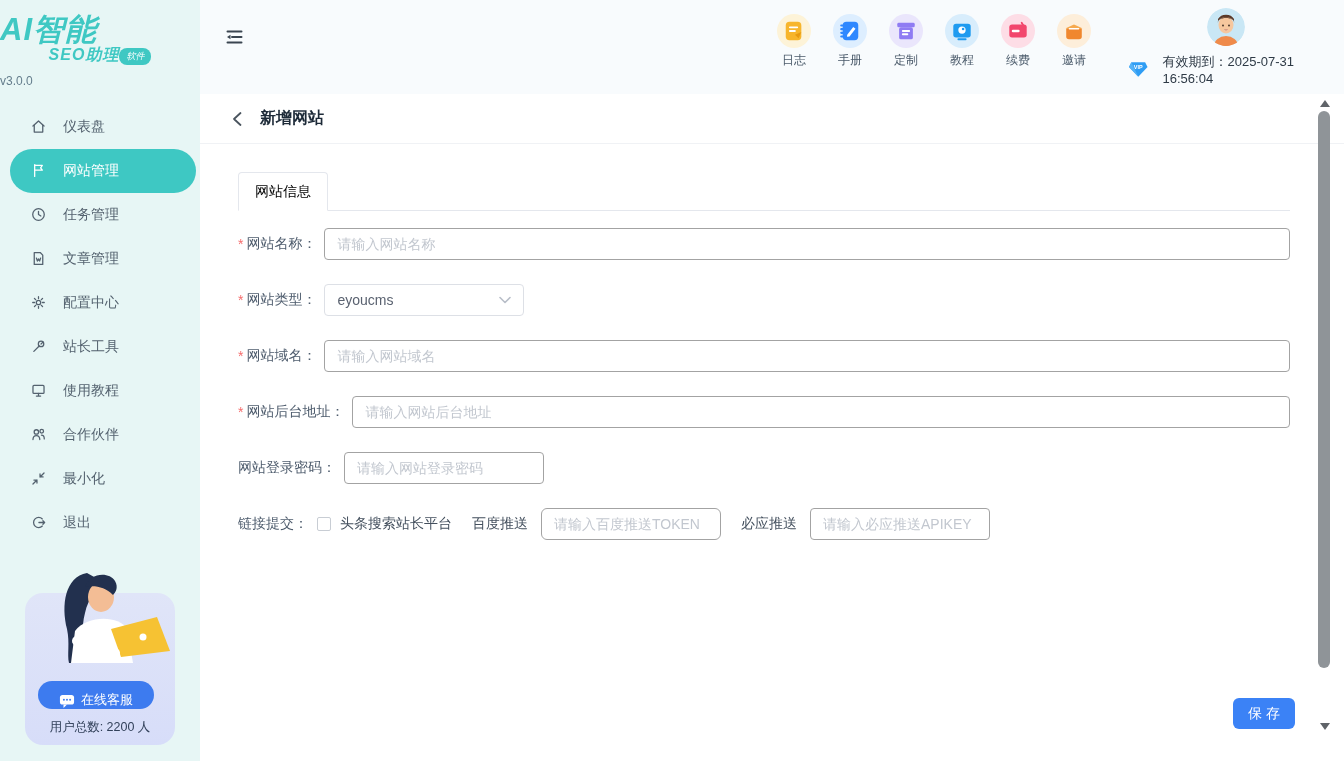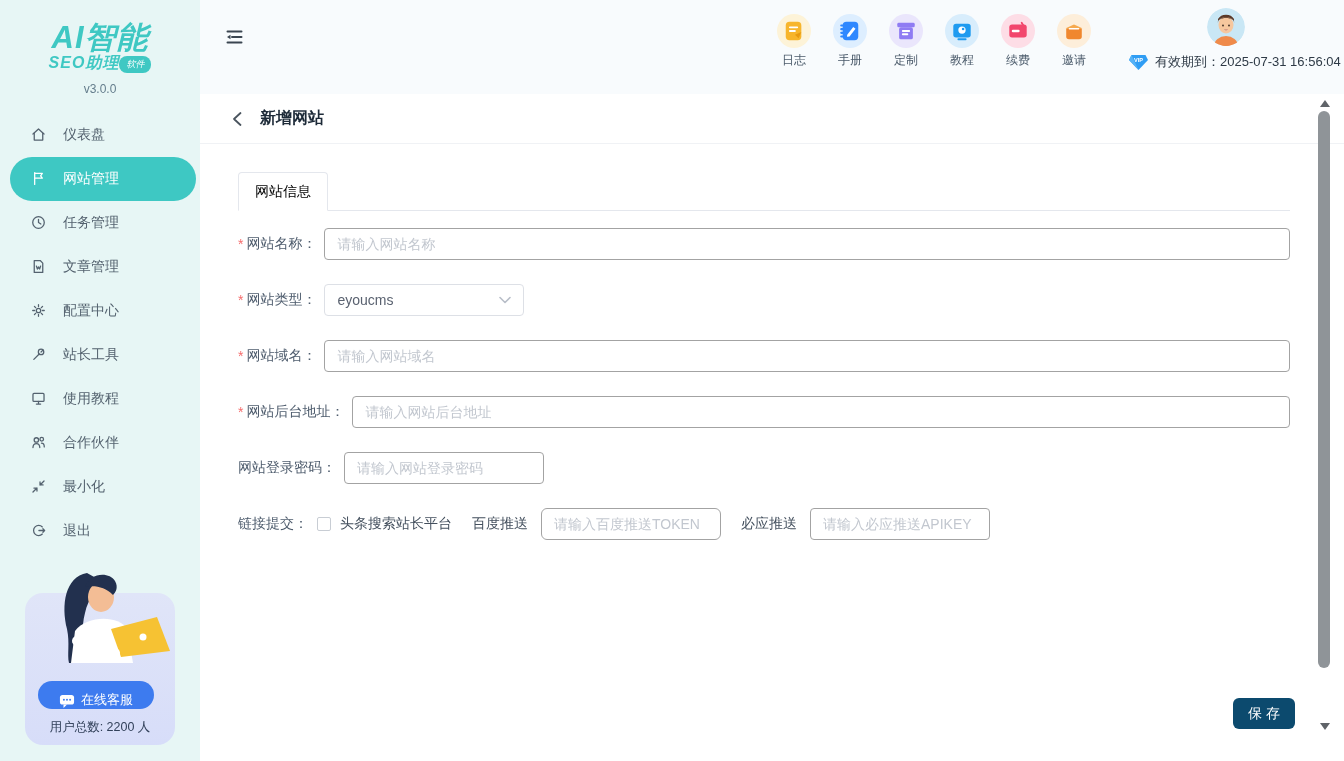--- a/index.html
+++ b/index.html
@@ -1,21 +1,21 @@
 <!DOCTYPE html>
 <html><head>
 <meta charset="utf-8">
 <style>
   * { margin:0; padding:0; box-sizing:border-box; }
   html,body { width:1344px; height:761px; overflow:hidden; font-family:"Liberation Sans","DejaVu Sans",sans-serif; }
   body { display:flex; background:#fff; }
 
   
   .sidebar { width:200px; height:761px; background:#e7f6f5; position:relative; flex:0 0 200px; }
-  .logo-wrap { padding-top:22px; text-align:center; color:#3fc8c3; }
+  .logo-wrap { padding-top:14px; color:#3fc8c3; }
   .logo-line1 { font-size:31px; font-weight:bold; font-style:italic; letter-spacing:1px; line-height:1.05; }
   .logo-line2 { display:flex; align-items:flex-end; justify-content:center; margin-top:-2px; }
   .logo-sub { font-size:16px; font-weight:bold; font-style:italic; letter-spacing:1px; }
   .logo-badge { background:#3fc8c3; color:#fff; font-size:9px; font-style:italic; padding:2px 7px; border-radius:8px; margin-bottom:1px; }
   .version { margin-top:8px; font-size:12px; color:#647d8c; font-style:normal; }
   .nav { margin-top:17px; }
   .nav-item { height:44px; display:flex; align-items:center; padding-left:30px; gap:16px; color:#54626f; font-size:14px; cursor:pointer; }
   .nav-item svg { flex:0 0 17px; }
   .nav-item.active { background:#3ec8c3; color:#fff; border-radius:22px; margin:0 4px 0 10px; padding-left:20px; }
   .service-card { position:absolute; left:25px; top:593px; width:150px; height:152px; background:linear-gradient(180deg,#e0e5f8,#d7ddf9); border-radius:18px; }
@@ -28,21 +28,21 @@
   .topbar { height:94px; background:#f8fbfd; position:relative; flex:0 0 94px; }
   .collapse-btn { position:absolute; left:25px; top:28px; cursor:pointer; }
   .quick-links { position:absolute; left:566px; top:14px; display:flex;align-items:center; }
   .ql { width:56px; text-align:center; cursor:pointer; }
   .ql-circle { width:34px; height:34px; border-radius:50%; margin:0 auto; display:flex; align-items:center; justify-content:center; }
   .ql-label { margin-top:4px; font-size:12px; color:#4a5a6a; }
   .t-log   { background:#fdf3d8; } .t-manual { background:#ddeeff; }
   .t-custom{ background:#eae6fc; } .t-tut    { background:#d8edfc; }
   .t-renew { background:#fddde6; } .t-invite { background:#fdeeda; }
   .user-avatar { position:absolute; left:1007px; top:8px; width:38px; height:38px; border-radius:50%; overflow:hidden; cursor:pointer; }
-  .validity-row { position:absolute; left:928px; top:53px; display:flex; align-items:center; gap:6px; font-size:13px; color:#2e3a46; }
+  .validity-row { position:absolute; left:928px; top:53px; display:flex; align-items:center; gap:14px; font-size:13px; color:#2e3a46; }
 
   .content { flex:1; background:#fff; position:relative; }
   .page-head { height:50px; border-bottom:1px solid #f0f2f5; display:flex; align-items:center; padding-left:31px; gap:17px; }
   .back-btn { cursor:pointer; display:flex; align-items:center; }
   .page-title { font-size:16px; font-weight:bold; color:#1d2a38; }
 
   .form-area { padding:28px 0 0 38px; }
   .tabs { width:1052px; border-bottom:1px solid #e4e7ed; }
   .tab { display:inline-flex; align-items:center; justify-content:center; width:90px; height:39px; border:1px solid #e4e7ed; border-bottom:1px solid #fff; margin-bottom:-1px; border-radius:4px 4px 0 0; background:#fff; color:#000000; font-size:14px; cursor:pointer; position:relative; z-index:2; }
 
@@ -53,21 +53,21 @@
   .txt { height:32px; border:1px solid #a3a3a3; border-radius:4px; padding:0 12px; font-size:14px; color:#606266; outline:none; background:#fff; margin-left:8px; font-family:inherit; }
   .txt::placeholder { color:#c2c7cf; }
   .wide { flex:1; }
   .narrow { width:200px; }
   .sel { width:200px; height:32px; border:1px solid #dde0e6; border-radius:4px; margin-left:8px; display:flex; align-items:center; justify-content:space-between; padding:0 12px; color:#5a6270; cursor:pointer; background:#fff; }
   .checkbox { width:14px; height:14px; border:1px solid #c8cdd4; border-radius:2px; background:#fff; margin-left:9px; cursor:pointer; flex:0 0 14px; }
   .cb-label { margin-left:9px; color:#44505e; }
   .sub-label { margin-left:20px; color:#44505e; }
   .sub-input { width:180px; margin-left:13px; }
 
-  .save-btn { position:absolute; right:49px; bottom:32px; width:62px; height:31px; background:#0c4a6e; border:none; border-radius:6px; color:#fff; font-size:14px; cursor:pointer; font-family:inherit; }
+  .save-btn { position:absolute; right:49px; bottom:32px; width:62px; height:31px; background:#3b82f6; border:none; border-radius:6px; color:#fff; font-size:14px; cursor:pointer; font-family:inherit; }
 
   
   .scrollbar { position:absolute; right:12px; top:2px; width:15px; height:660px; }
   .sb-up { position:absolute; top:4px; left:3px; width:0; height:0; border-left:5px solid transparent; border-right:5px solid transparent; border-bottom:7px solid #5f6368; cursor:pointer; }
   .sb-thumb { position:absolute; top:15px; left:1px; width:12px; height:557px; background:#8f9498; border-radius:6px; cursor:pointer; }
   .sb-down { position:absolute; bottom:26px; left:3px; width:0; height:0; border-left:5px solid transparent; border-right:5px solid transparent; border-top:7px solid #5f6368; cursor:pointer; }
 </style>
 </head>
 <body>
 

